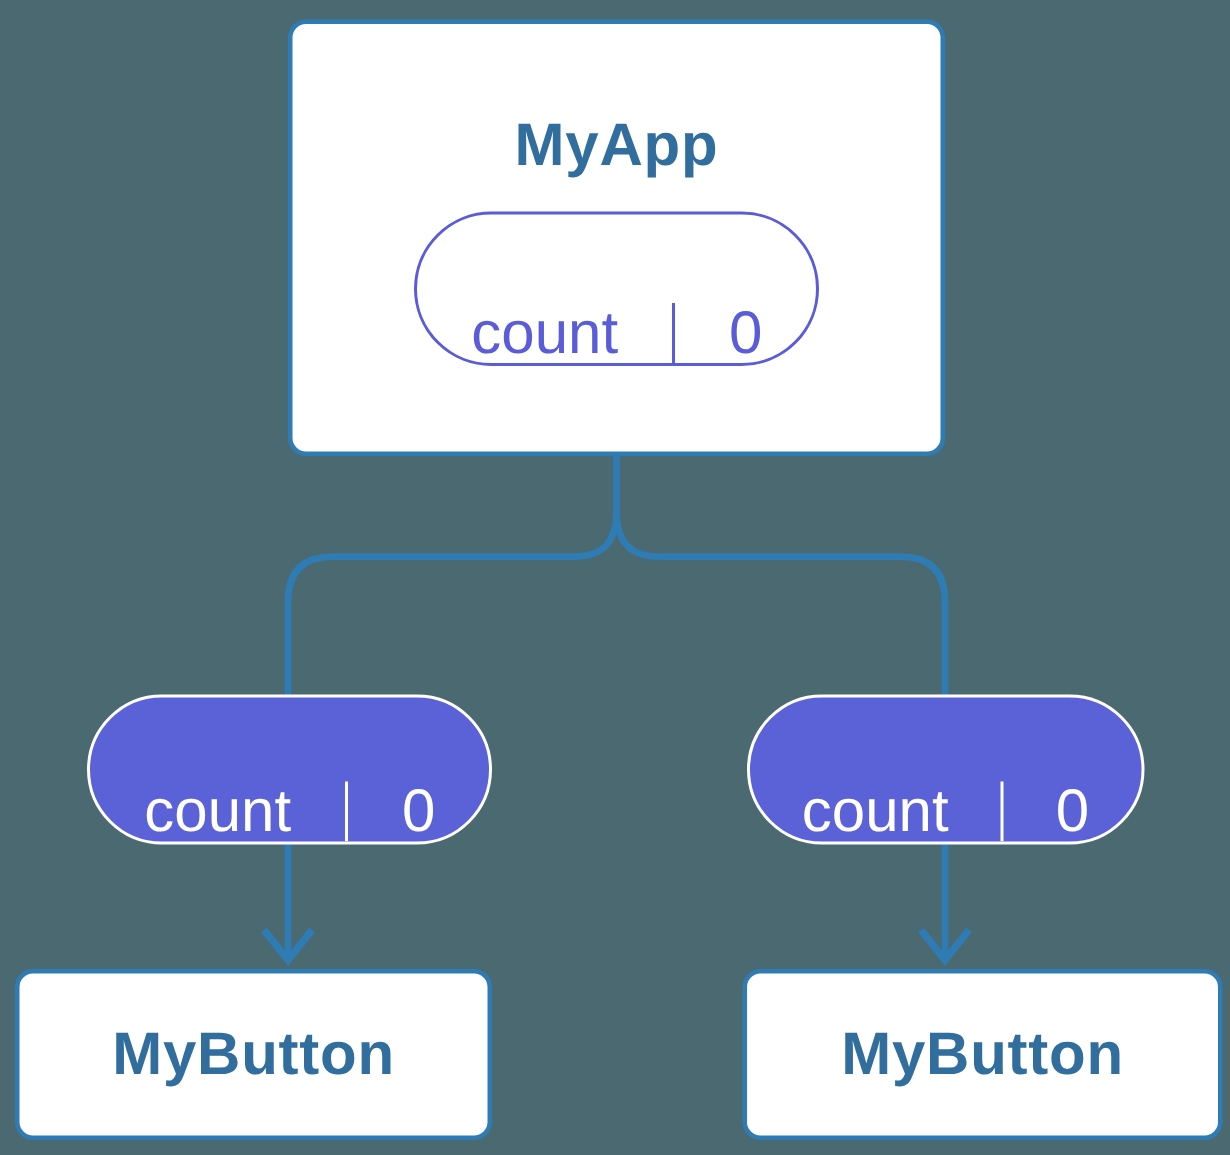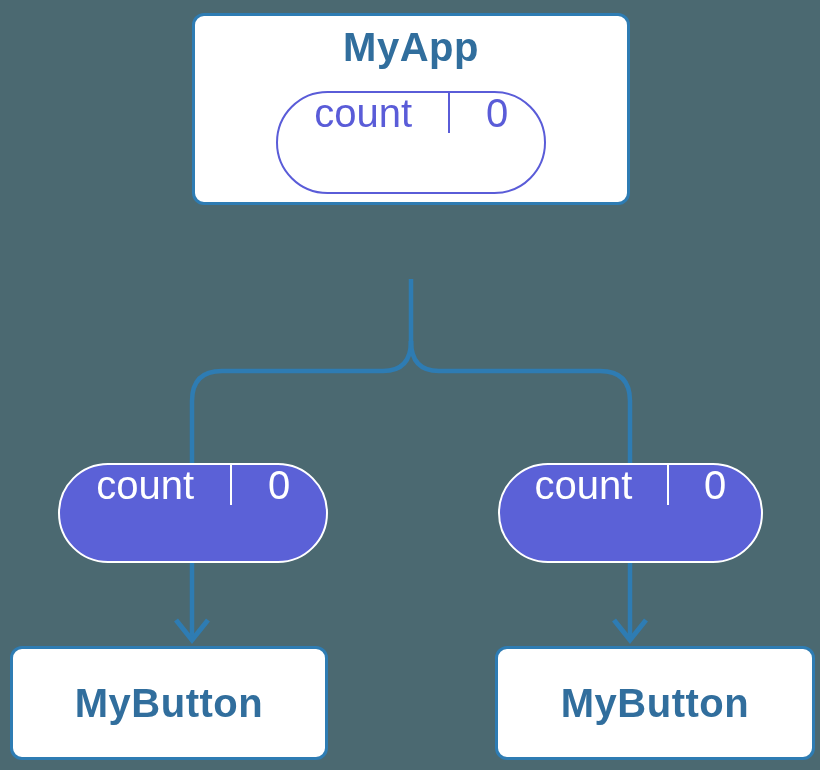--- a/index.html
+++ b/index.html
@@ -37,28 +37,28 @@
     justify-content: center;
     z-index: 2;
   }
   .card-title {
     color: var(--label, #316E9D);
     font-size: 40px;
     font-weight: 700;
     letter-spacing: 0.5px;
     line-height: 1.15;
   }
-  .root-card { left: 192px; top: 13px; width: 438px; height: 192px; gap: 21px; }
+  .root-card { left: 192px; top: 13px; width: 438px; height: 291px; gap: 21px; }
   .child-left  { left: 10px;  top: 646px; width: 318px; height: 114px; }
   .child-right { left: 495px; top: 646px; width: 320px; height: 114px; }
 
   .pill {
     box-sizing: border-box;
     display: flex;
-    align-items: flex-start;
+    align-items: flex-end;
     border-radius: 60px;
     overflow: hidden;
     z-index: 3;
   }
   .pill-name, .pill-value {
     display: flex;
     align-items: center;
     justify-content: center;
     font-size: 40px;
     line-height: 1;

